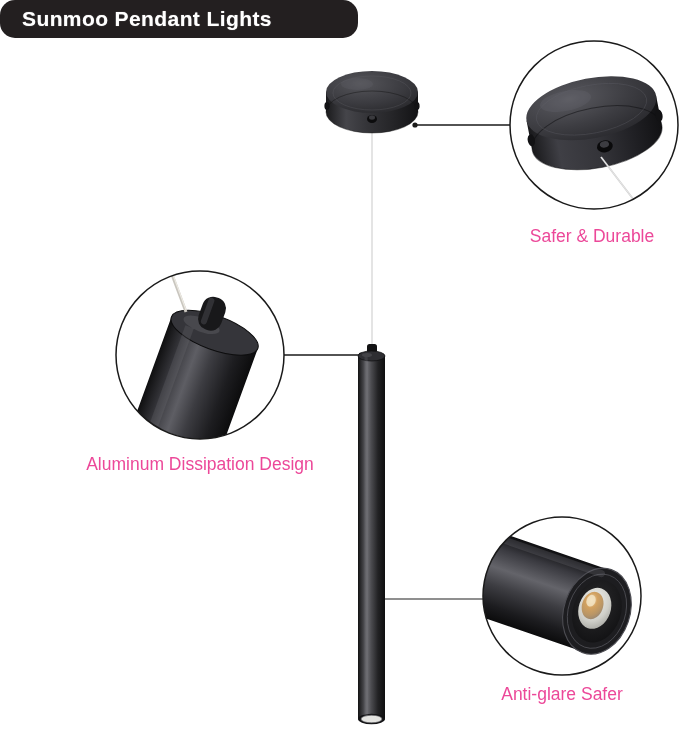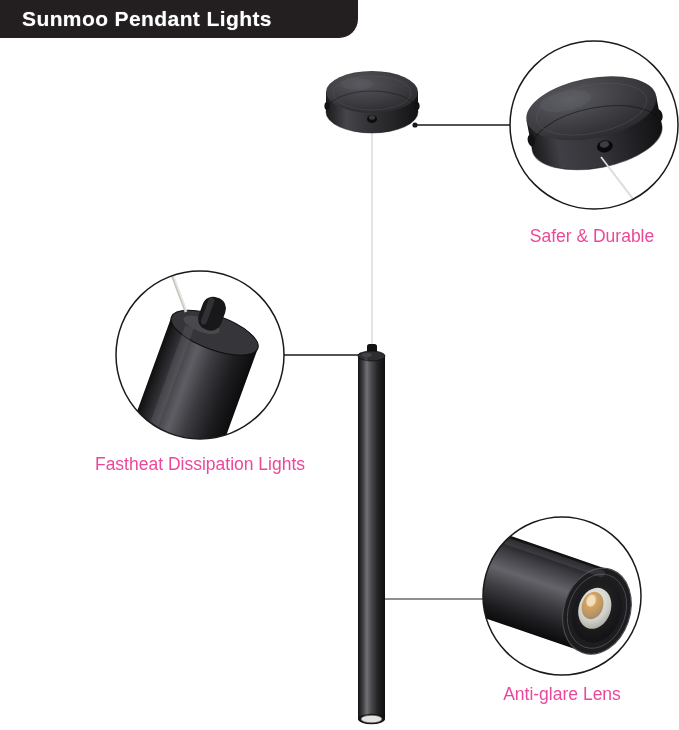--- a/index.html
+++ b/index.html
@@ -11,21 +11,21 @@
     position:relative;
   }
   #stage{position:absolute;left:0;top:0;width:679px;height:730px;background:#fff;}
 
   
   .banner{
     position:absolute;left:0;top:0;
     width:358px;height:38px;
     background:#231f20;
     border-bottom-right-radius:19px;
-    display:flex;align-items:center;
+    display:flex;align-items:center;border-radius:15px;
   }
   .banner-title{
     color:#ffffff;
     font-size:21px;
     font-weight:bold;
     letter-spacing:.4px;
     margin-left:22px;
     white-space:nowrap;
     text-shadow:0 0 1px rgba(255,255,255,.5);
   }
@@ -247,18 +247,18 @@
           <path d="M440,562 L592,562" stroke="#8e8e95" stroke-width="7" opacity="0.2" stroke-linecap="round"></path>
         </g>
       </g>
       <circle cx="562" cy="596" r="79" fill="none" stroke="#1a1a1a" stroke-width="1.5"></circle>
     </g>
   </svg>
 
   <div class="caption cap-safer">Safer &amp; Durable</div>
 
   <div class="caption cap-alum">
-    <div>Fastheat Dissipation Lights</div>
+    <div>Aluminum Dissipation Design</div>
   </div>
 
-  <div class="caption cap-lens">Anti-glare Lens</div>
+  <div class="caption cap-lens">Anti-glare Safer</div>
 
 </div>
 
 </body></html>

